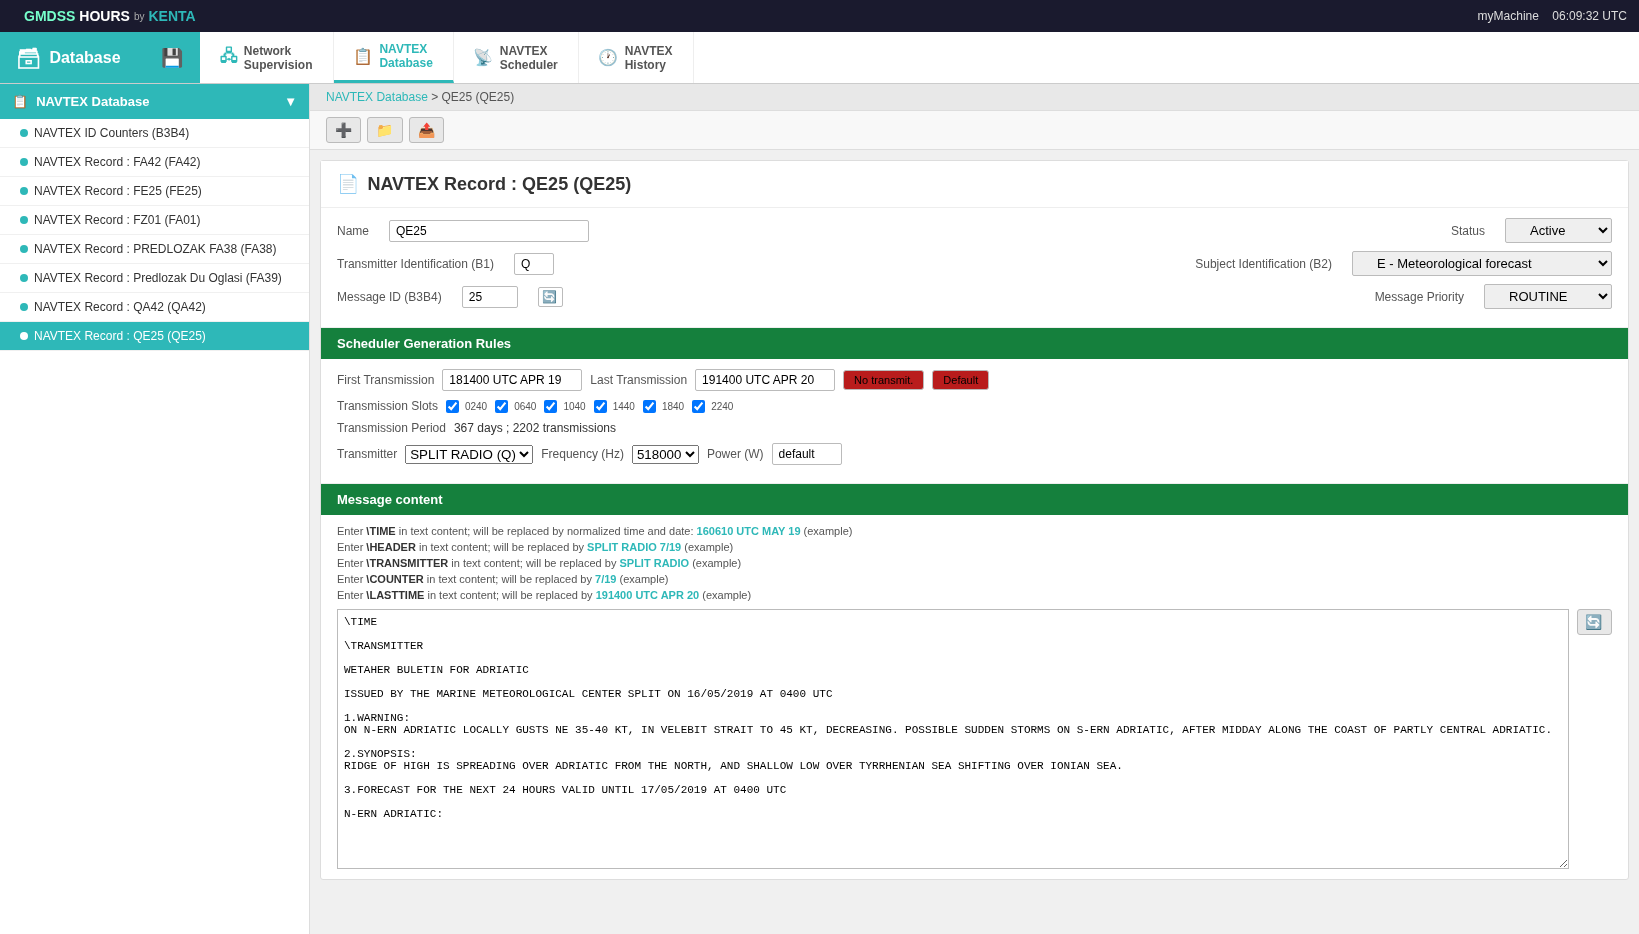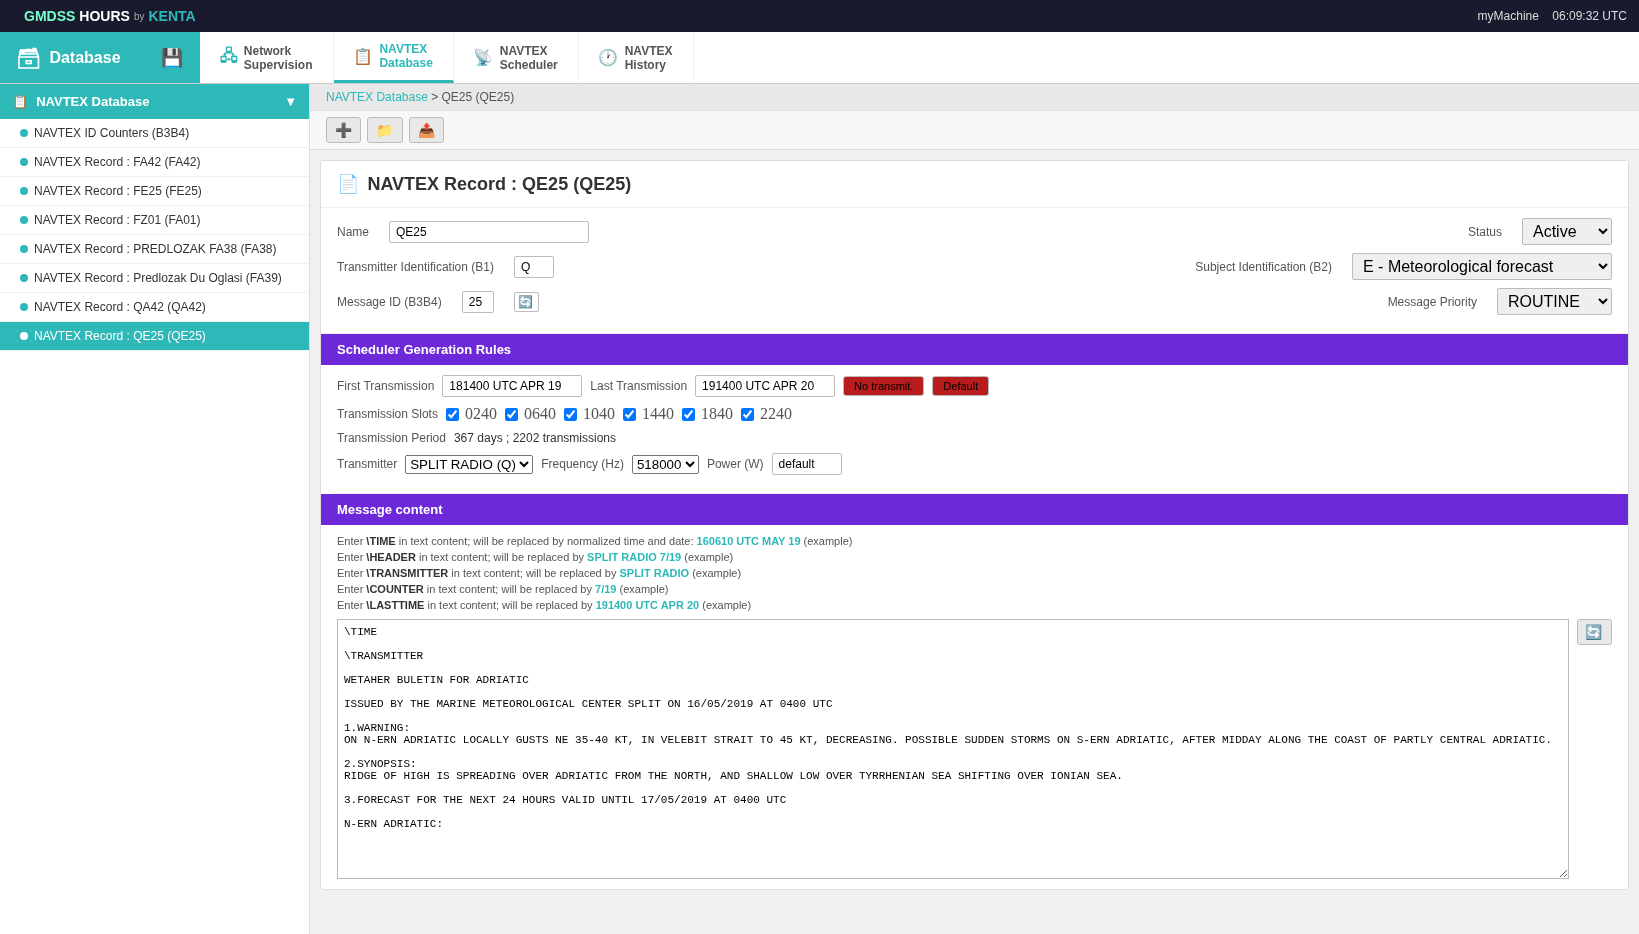--- a/index.html
+++ b/index.html
@@ -190,38 +190,37 @@
     }
     .form-row input[type=text] {
       border: 1px solid #bbb;
       border-radius: 2px;
       padding: 3px 6px;
       font-size: 12px;
     }
     .form-row select {
       border: 1px solid #bbb;
       border-radius: 2px;
-      padding: 3px 6px;
-      font-size: 16px;
+      padding: 3px 20px;
+      font-size: 13px;
     }
 
     
     .section-header {
-      background: #6d28d9;
+      background: #15803d;
       color: white;
       padding: 8px 16px;
       font-weight: bold;
       font-size: 13px;
     }
 
     
     .scheduler-section {
       padding: 10px 16px;
       border-bottom: 1px solid #eee;
-      border-radius: 19px;
     }
     .scheduler-row {
       display: flex;
       align-items: center;
       margin-bottom: 8px;
       gap: 8px;
       flex-wrap: wrap;
     }
     .scheduler-row label { font-size: 12px; color: #555; white-space: nowrap; }
     .scheduler-row input[type=text] {
@@ -232,21 +231,21 @@
     }
     .scheduler-row button {
       background: #b91c1c;
       border: 1px solid #bbb;
       border-radius: 3px;
       padding: 3px 10px;
       cursor: pointer;
       font-size: 11px;
     }
     .checkbox-group { display: flex; align-items: center; gap: 6px; }
-    .checkbox-group label { display: flex; align-items: center; gap: 3px; font-size: 16px; font-family: Liberation Serif, serif; }
+    .checkbox-group label { display: flex; align-items: center; gap: 3px; font-size: 10px; }
 
     
     .msg-section {
       padding: 10px 16px;
     }
     .msg-info {
       font-size: 11px;
       color: #555;
       margin-bottom: 4px;
     }
@@ -430,21 +429,21 @@
             <option>B - Meteorological warnings</option>
             <option>C - Ice reports</option>
             <option>D - Search &amp; rescue info</option>
             <option selected="">E - Meteorological forecast</option>
             <option>F - Pilot messages</option>
             <option>G - AIS messages</option>
           </select>
         </div>
         <div class="form-row">
           <label>Message ID (B3B4)</label>
-          <input type="text" style="width: 32px;" value="25">
+          <input type="text" style="width: 56px;" value="25">
           <button class="refresh-btn">🔄</button>
           <div style="flex:1"></div>
           <label>Message Priority</label>
           <select>
             <option selected="">ROUTINE</option>
             <option>URGENT</option>
             <option>SAFETY</option>
             <option>DISTRESS</option>
           </select>
         </div>

